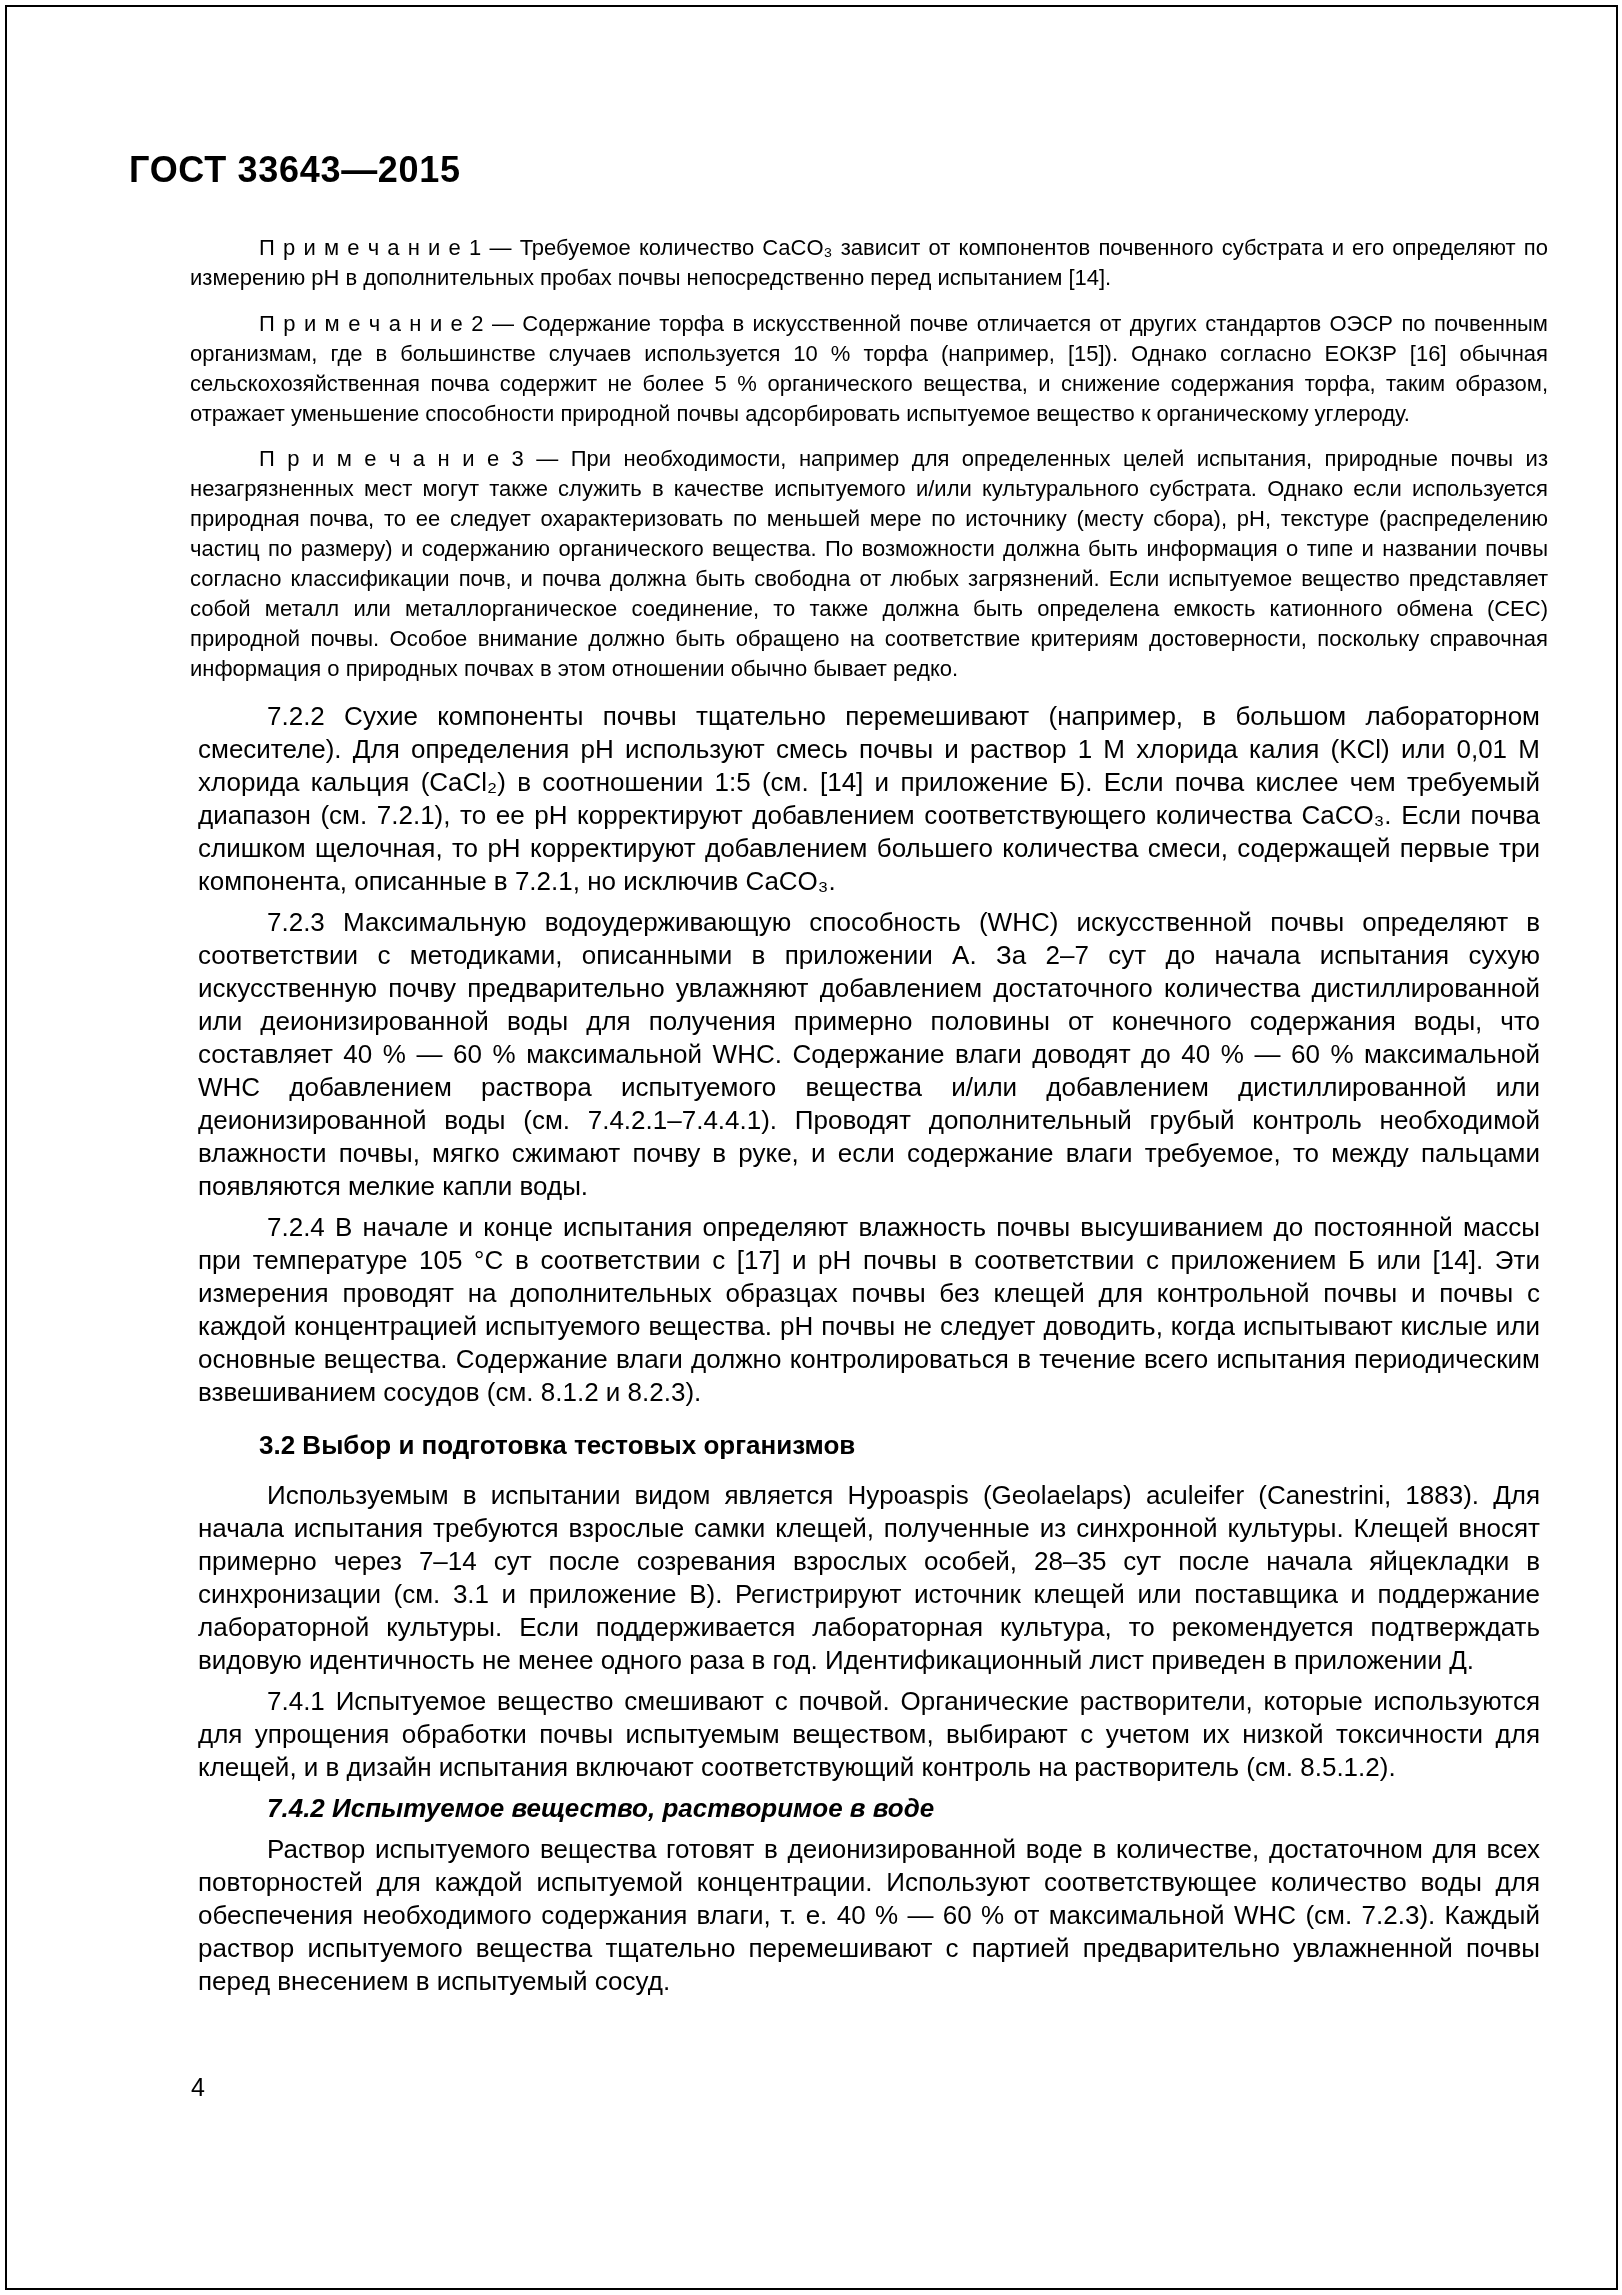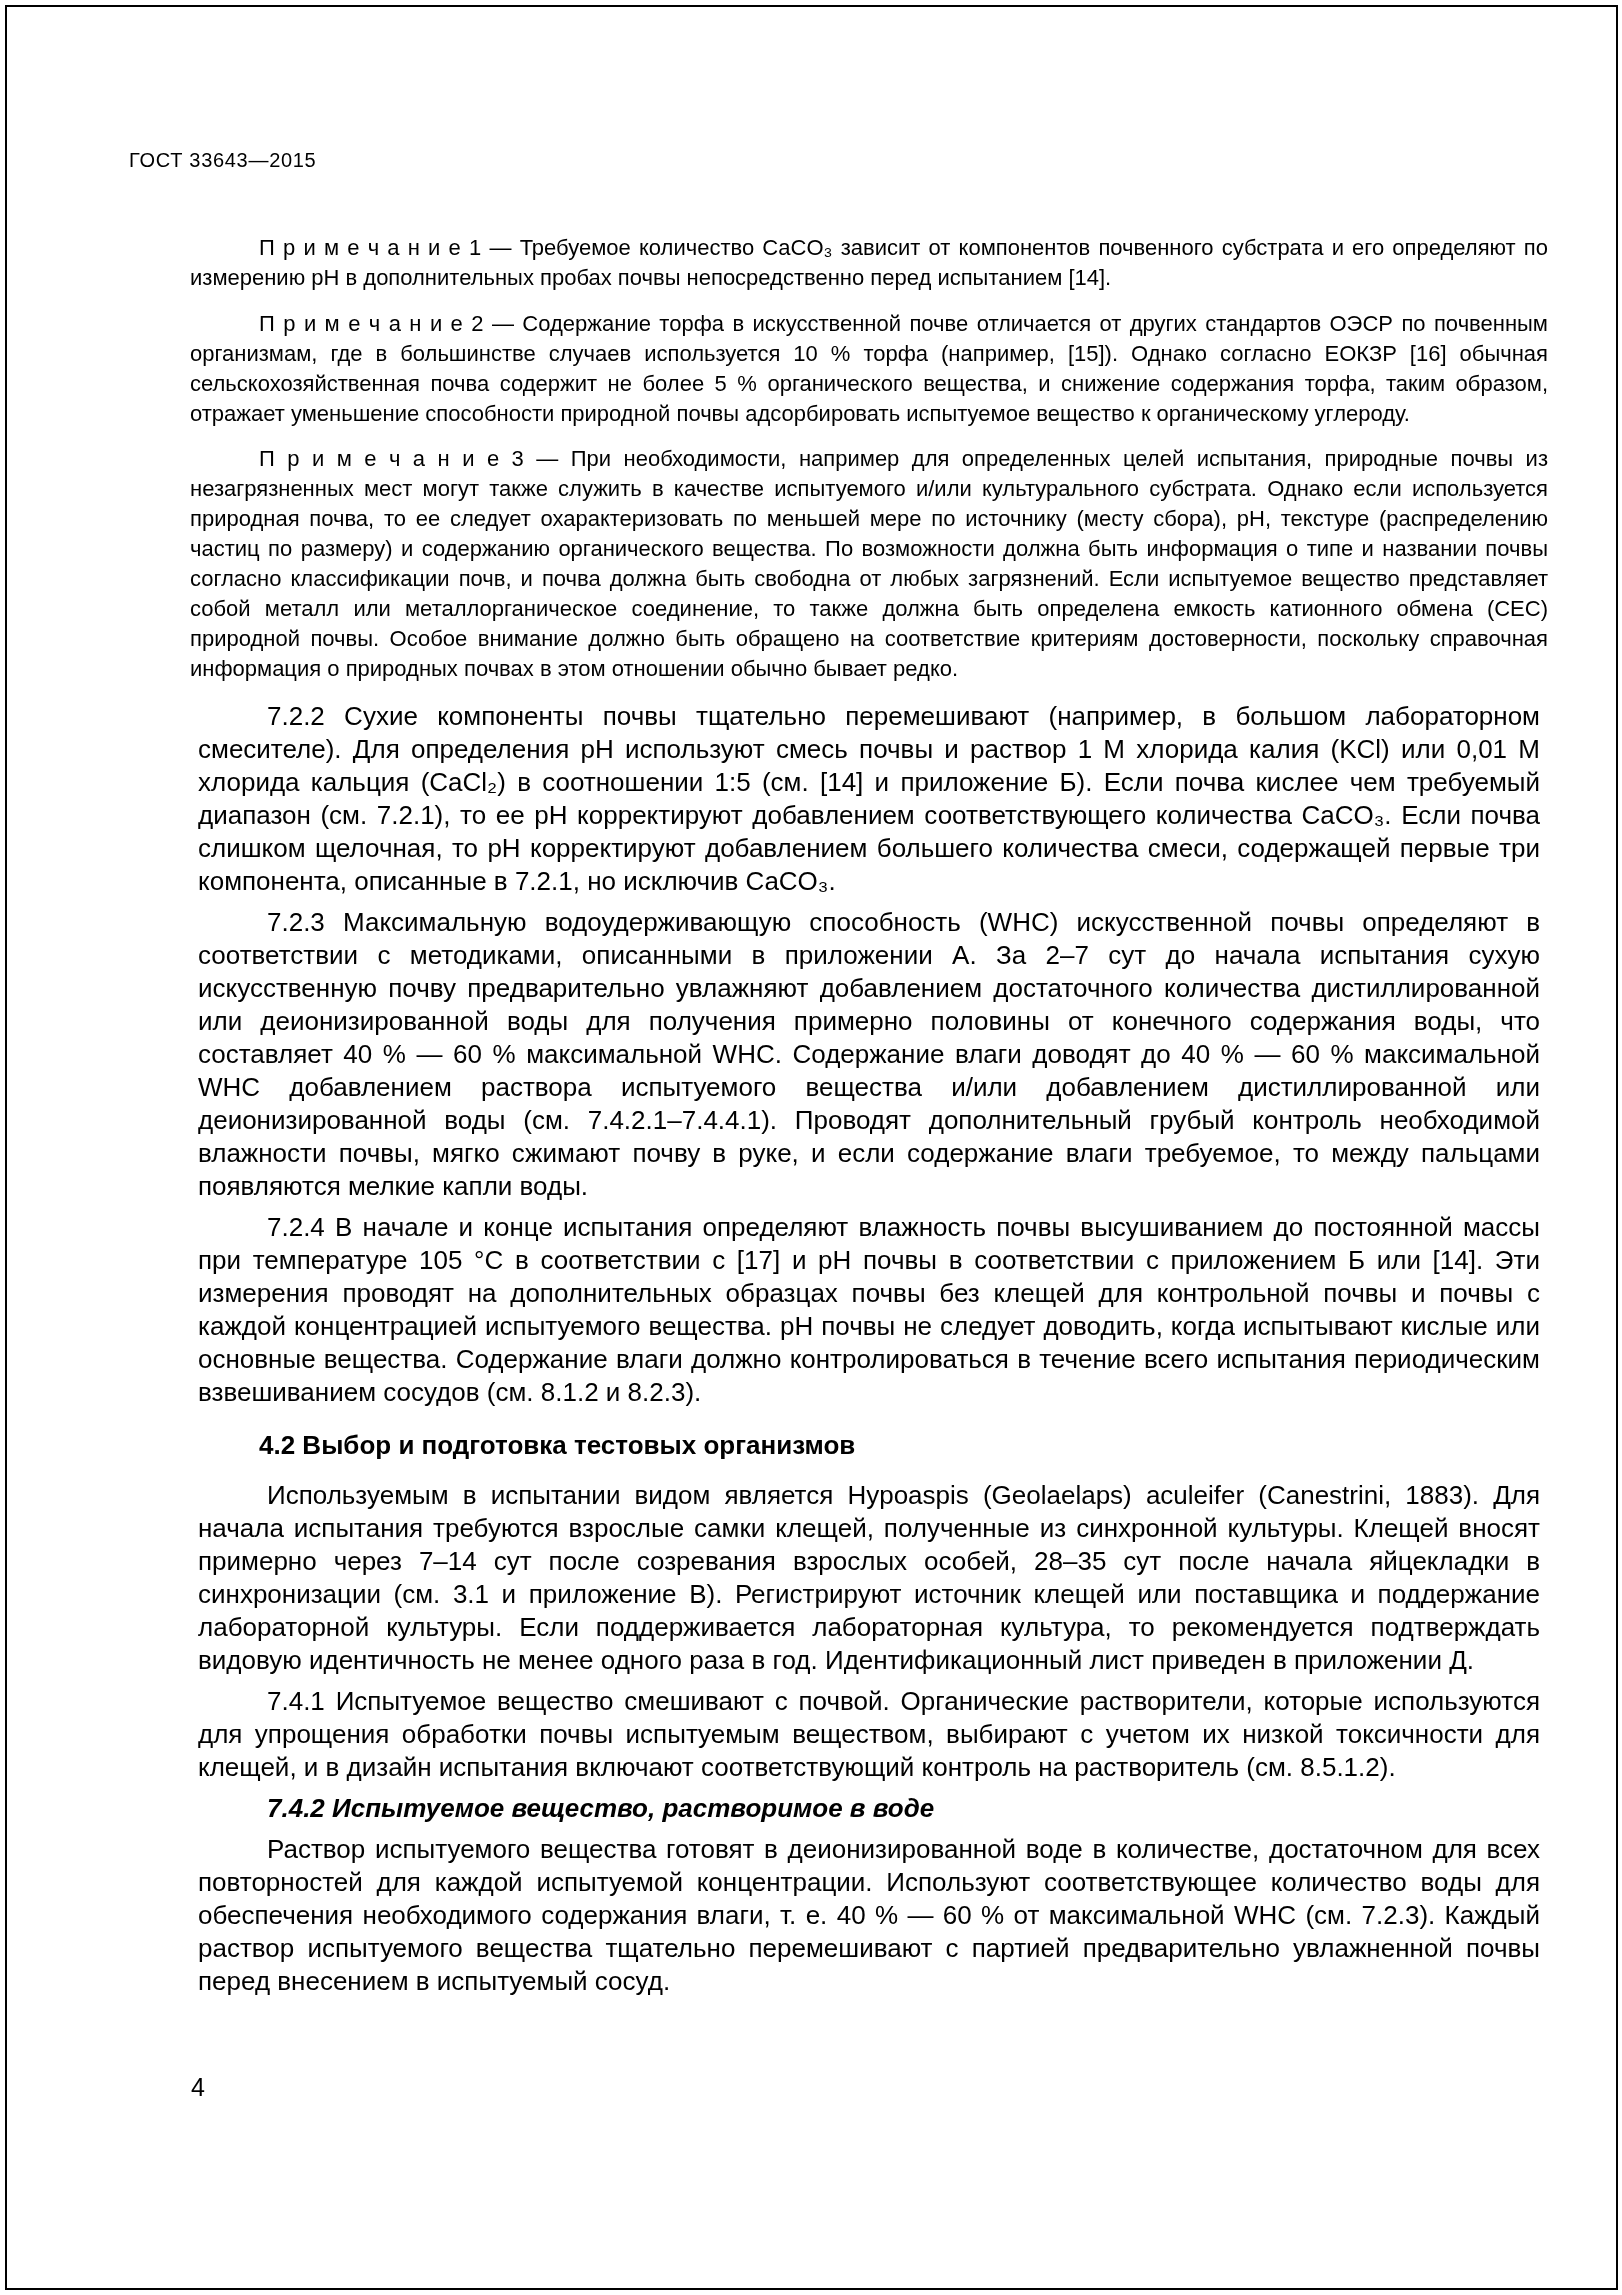--- a/index.html
+++ b/index.html
@@ -18,22 +18,22 @@
   .frame {
     position: absolute;
     inset: 4.6px;
     border: 2.6px solid #000000;
     pointer-events: none;
   }
   .page-header {
     position: absolute;
     left: 129px;
     top: 149px;
-    font-size: 20px;
-    font-weight: 400;
+    font-size: 36px;
+    font-weight: 700;
     letter-spacing: 0.7px;
     white-space: nowrap;
   }
   .content {
     position: absolute;
     left: 190px;
     top: 233px;
     width: 1358px;
     text-align: justify;
   }
@@ -86,21 +86,21 @@
   <span>ГОСТ 33643—2015</span>
 </div>
 
 <div class="content" id="content">
     <p class="note"><span>П р и м е ч а н и е   1  —  Требуемое количество CaCO₃ зависит от компонентов почвенного субстрата и его определяют по измерению pH в дополнительных пробах почвы непосредственно перед испытанием [14].</span></p>
     <p class="note"><span>П р и м е ч а н и е   2  —  Содержание торфа в искусственной почве отличается от других стандартов ОЭСР по почвенным организмам, где в большинстве случаев используется 10 % торфа (например, [15]). Однако согласно ЕОКЗР [16] обычная сельскохозяйственная почва содержит не более 5 % органического вещества, и снижение содержания торфа, таким образом, отражает уменьшение способности природной почвы адсорбировать испытуемое вещество к органическому углероду.</span></p>
     <p class="note"><span>П р и м е ч а н и е   3  —  При необходимости, например для определенных целей испытания, природные почвы из незагрязненных мест могут также служить в качестве испытуемого и/или культурального субстрата. Однако если используется природная почва, то ее следует охарактеризовать по меньшей мере по источнику (месту сбора), pH, текстуре (распределению частиц по размеру) и содержанию органического вещества. По возможности должна быть информация о типе и названии почвы согласно классификации почв, и почва должна быть свободна от любых загрязнений. Если испытуемое вещество представляет собой металл или металлорганическое соединение, то также должна быть определена емкость катионного обмена (CEC) природной почвы. Особое внимание должно быть обращено на соответствие критериям достоверности, поскольку справочная информация о природных почвах в этом отношении обычно бывает редко.</span></p>
     <p class="para"><span>7.2.2 Сухие компоненты почвы тщательно перемешивают (например, в большом лабораторном смесителе). Для определения pH используют смесь почвы и раствор 1 М хлорида калия (KCl) или 0,01 М хлорида кальция (CaCl₂) в соотношении 1:5 (см. [14] и приложение Б). Если почва кислее чем требуемый диапазон (см. 7.2.1), то ее pH корректируют добавлением соответствующего количества CaCO₃. Если почва слишком щелочная, то pH корректируют добавлением большего количества смеси, содержащей первые три компонента, описанные в 7.2.1, но исключив CaCO₃.</span></p>
     <p class="para"><span>7.2.3 Максимальную водоудерживающую способность (WHC) искусственной почвы определяют в соответствии с методиками, описанными в приложении А. За 2–7 сут до начала испытания сухую искусственную почву предварительно увлажняют добавлением достаточного количества дистиллированной или деионизированной воды для получения примерно половины от конечного содержания воды, что составляет 40 % — 60 % максимальной WHC. Содержание влаги доводят до 40 % — 60 % максимальной WHC добавлением раствора испытуемого вещества и/или добавлением дистиллированной или деионизированной воды (см. 7.4.2.1–7.4.4.1). Проводят дополнительный грубый контроль необходимой влажности почвы, мягко сжимают почву в руке, и если содержание влаги требуемое, то между пальцами появляются мелкие капли воды.</span></p>
     <p class="para"><span>7.2.4 В начале и конце испытания определяют влажность почвы высушиванием до постоянной массы при температуре 105 °С в соответствии с [17] и pH почвы в соответствии с приложением Б или [14]. Эти измерения проводят на дополнительных образцах почвы без клещей для контрольной почвы и почвы с каждой концентрацией испытуемого вещества. pH почвы не следует доводить, когда испытывают кислые или основные вещества. Содержание влаги должно контролироваться в течение всего испытания периодическим взвешиванием сосудов (см. 8.1.2 и 8.2.3).</span></p>
-    <h2 class="heading"><span>4.2 Выбор и подготовка тестовых организмов</span></h2>
+    <h2 class="heading"><span>3.2 Выбор и подготовка тестовых организмов</span></h2>
     <p class="para"><span>Используемым в испытании видом является </span><span class="i">Hypoaspis (Geolaelaps) aculeifer</span><span> (Canestrini, 1883). Для начала испытания требуются взрослые самки клещей, полученные из синхронной культуры. Клещей вносят примерно через 7–14 сут после созревания взрослых особей, 28–35 сут после начала яйцекладки в синхронизации (см. 3.1 и приложение В). Регистрируют источник клещей или поставщика и поддержание лабораторной культуры. Если поддерживается лабораторная культура, то рекомендуется подтверждать видовую идентичность не менее одного раза в год. Идентификационный лист приведен в приложении Д.</span></p>
     <p class="para"><span>7.4.1 Испытуемое вещество смешивают с почвой. Органические растворители, которые используются для упрощения обработки почвы испытуемым веществом, выбирают с учетом их низкой токсичности для клещей, и в дизайн испытания включают соответствующий контроль на растворитель (см. 8.5.1.2).</span></p>
     <p class="subheading"><span>7.4.2 Испытуемое вещество, растворимое в воде</span></p>
     <p class="para"><span>Раствор испытуемого вещества готовят в деионизированной воде в количестве, достаточном для всех повторностей для каждой испытуемой концентрации. Используют соответствующее количество воды для обеспечения необходимого содержания влаги, т. е. 40 % — 60 % от максимальной WHC (см. 7.2.3). Каждый раствор испытуемого вещества тщательно перемешивают с партией предварительно увлажненной почвы перед внесением в испытуемый сосуд.</span></p>
   </div>
 
 <div class="page-footer">
   <span>4</span>
 </div>
 

